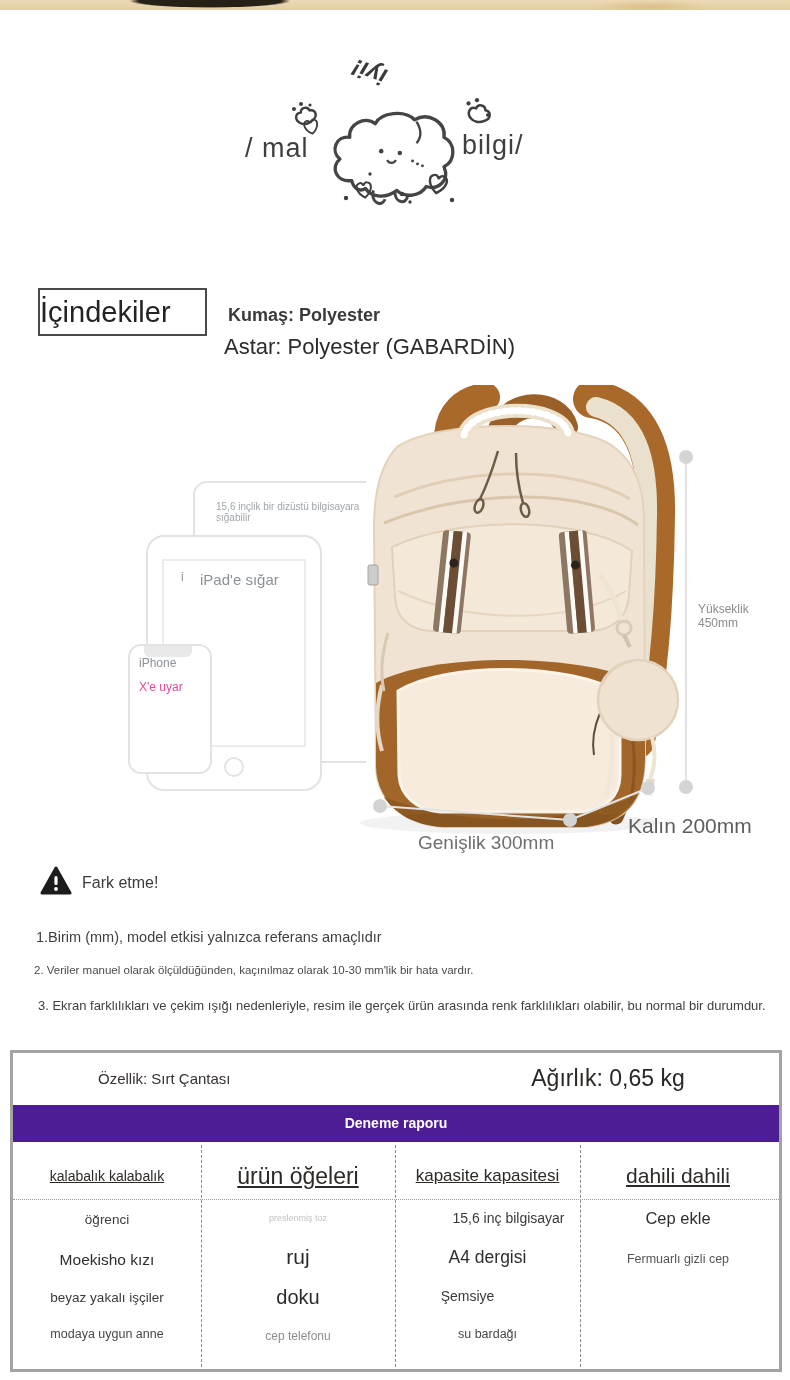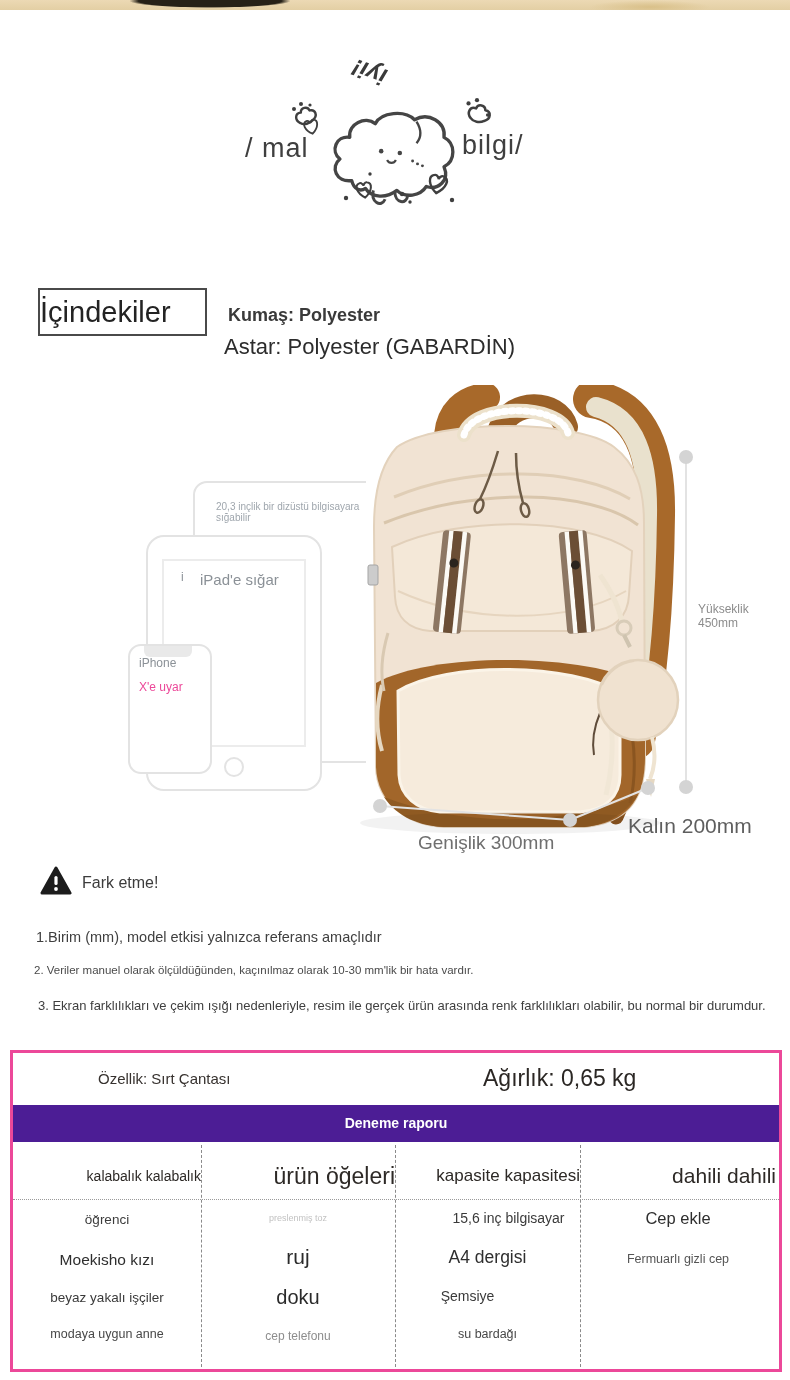--- a/index.html
+++ b/index.html
@@ -3,26 +3,26 @@
 <meta charset="utf-8">
 <style>
   html,body{margin:0;padding:0;background:#fff;}
   .page{position:relative;width:790px;height:1380px;background:#ffffff;overflow:hidden;
         font-family:"Liberation Sans", sans-serif;color:#3a3a3a;}
   .abs{position:absolute;}
   .doodle-txt{font-size:27px;color:#3f3f3f;letter-spacing:1px;}
   .outline-box{border:2px solid #e3e3e3;border-radius:14px;background:#ffffff;}
   .meas-label{color:#8c8c8c;}
   .note{color:#3f3f3f;}
-  .tbl{position:absolute;left:10px;top:1050px;width:766px;height:316px;border:3px solid #ec4899;background:#fff;}
+  .tbl{position:absolute;left:10px;top:1050px;width:766px;height:316px;border:3px solid #a3a3a3;background:#fff;}
   .tbl-band{position:absolute;left:0;top:52px;width:100%;height:37px;background:#4c1d95;
             color:#ffffff;font-weight:bold;font-size:14px;text-align:center;line-height:37px;}
   .col-sep{position:absolute;top:92px;height:222px;border-left:1px dashed #8a8a8a;width:0;}
   .dot-line{position:absolute;left:0;top:146px;width:100%;border-top:1px dotted #9a9a9a;height:0;}
-  .hdr{position:absolute;top:100px;height:46px;line-height:46px;text-align:right;color:#2d2926;}
+  .hdr{position:absolute;top:100px;height:46px;line-height:46px;text-align:center;color:#2d2926;text-decoration:underline;}
   .cell{position:absolute;text-align:center;line-height:18px;}
   svg{display:block;}
 </style>
 </head>
 <body>
 
 <div class="page">
 
   <div class="abs" style="left:0;top:0;width:790px;height:10px;
               background-image:
@@ -94,21 +94,21 @@
     </svg>
   </span>
 
   <div class="abs" style="left:38px;top:288px;width:165px;height:44px;border:2px solid #4a4a4a;">
     <div style="font-size:29px;color:#232323;line-height:44px;">İçindekiler</div>
   </div>
   <div class="abs" style="left:228px;top:305px;font-size:18px;font-weight:bold;color:#3a3a3a;">Kumaş: Polyester</div>
   <div class="abs" style="left:224px;top:334px;font-size:22px;color:#2c2c2c;">Astar: Polyester (GABARDİN)</div>
 
   <div class="abs outline-box" style="left:193px;top:481px;width:184px;height:278px;"></div>
-  <div class="abs" style="left:216px;top:501px;width:160px;font-size:10px;color:#9fa6ad;">20,3 inçlik bir dizüstü bilgisayara sığabilir</div>
+  <div class="abs" style="left:216px;top:501px;width:160px;font-size:10px;color:#9fa6ad;">15,6 inçlik bir dizüstü bilgisayara sığabilir</div>
 
   <div class="abs outline-box" style="left:146px;top:535px;width:172px;height:252px;border-radius:18px;">
     <div style="position:absolute;left:14px;top:22px;right:14px;bottom:42px;border:2px solid #ececec;"></div>
     <div style="position:absolute;left:50%;bottom:12px;width:16px;height:16px;margin-left:-10px;
                 border:2px solid #e3e3e3;border-radius:50%;"></div>
   </div>
   <div class="abs" style="left:181px;top:570px;font-size:12px;color:#8b9197;">i</div>
   <div class="abs" style="left:200px;top:571px;font-size:15px;color:#8b9197;">iPad'e sığar</div>
 
   <div class="abs outline-box" style="left:128px;top:644px;width:80px;height:126px;border-radius:13px;">
@@ -207,21 +207,21 @@
       <circle cx="16" cy="23" r="1.9" fill="#ffffff"></circle>
     </svg>
   </span>
   <div class="abs" style="left:82px;top:874px;font-size:16px;color:#3c3c3c;">Fark etme!</div>
   <div class="abs note" style="left:36px;top:929px;font-size:14.5px;">1.Birim (mm), model etkisi yalnızca referans amaçlıdır</div>
   <div class="abs note" style="left:34px;top:964px;font-size:11.5px;color:#4a4a4a;">2. Veriler manuel olarak ölçüldüğünden, kaçınılmaz olarak 10-30 mm'lik bir hata vardır.</div>
   <div class="abs note" style="left:38px;top:998px;font-size:13px;">3. Ekran farklılıkları ve çekim ışığı nedenleriyle, resim ile gerçek ürün arasında renk farklılıkları olabilir, bu normal bir durumdur.</div>
 
   <div class="tbl">
     <div class="abs" style="left:85px;top:17px;font-size:15px;color:#37322f;">Özellik: Sırt Çantası</div>
-    <div class="abs" style="left:470px;top:12px;width:250px;font-size:23px;color:#2b2724;">Ağırlık: 0,65 kg</div>
+    <div class="abs" style="left:470px;top:12px;width:250px;text-align:center;font-size:23px;color:#2b2724;">Ağırlık: 0,65 kg</div>
 
     <div class="tbl-band">Deneme raporu</div>
 
     <div class="col-sep" style="left:188px;"></div>
     <div class="col-sep" style="left:382px;"></div>
     <div class="col-sep" style="left:567px;"></div>
     <div class="dot-line"></div>
 
     <div class="hdr" style="left:0;width:188px;font-size:14px;">kalabalık kalabalık</div>
     <div class="hdr" style="left:188px;width:194px;font-size:23px;">ürün öğeleri</div>

